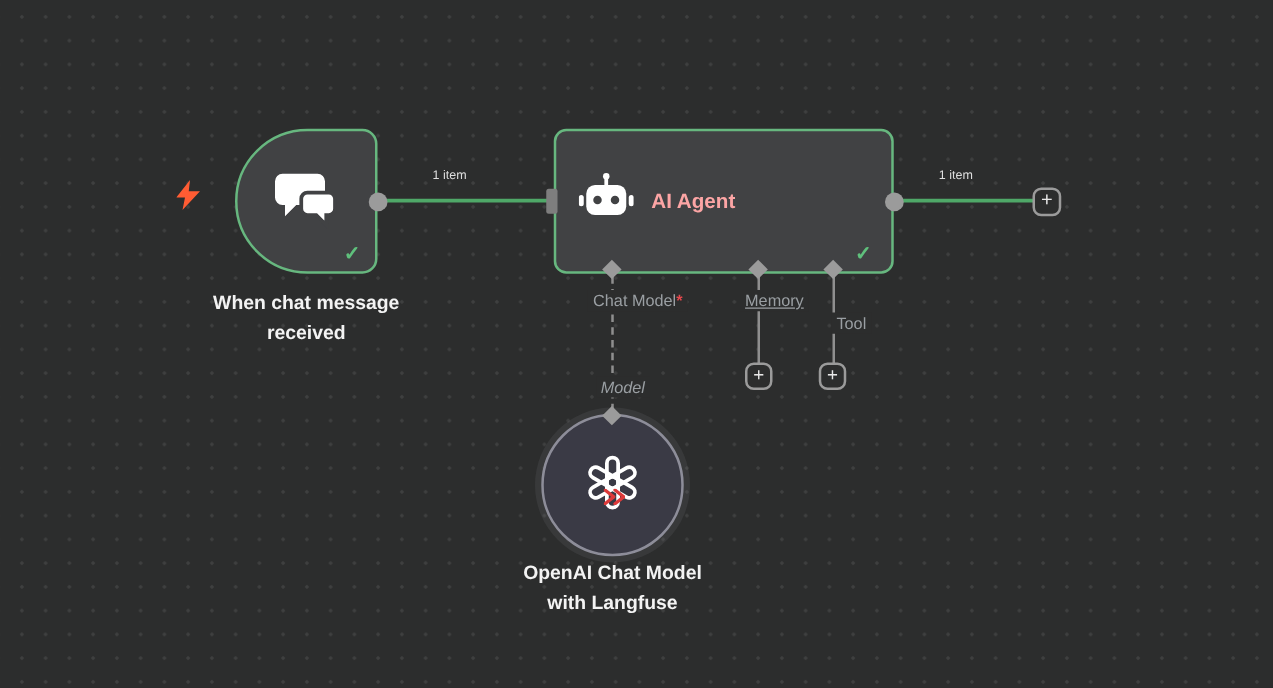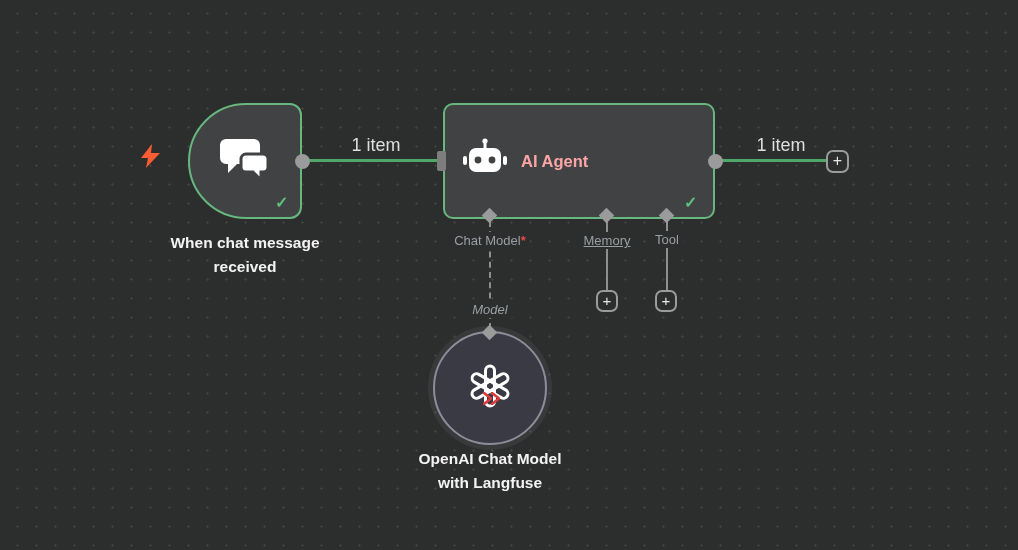--- a/index.html
+++ b/index.html
@@ -80,25 +80,25 @@
   
   .wire { position:absolute; height:3px; background:#4fa868; z-index:1; }
   .wire-1 { left:304px; top:159px; width:140px; }
   .wire-2 { left:720px; top:159px; width:108px; }
   .vwire { position:absolute; width:2px; background:#8f8f8f; z-index:1; }
   .dashed-wire {
     position:absolute; width:0; border-left:2px dashed #8f8f8f; z-index:1;
   }
 
   .edge-label {
-    position:absolute; color:#dedede; font-size:18px; text-align:center; z-index:2;
+    position:absolute; color:#dedede; font-size:10px; text-align:left; z-index:2;
   }
 
   .port-label {
-    position:absolute; font-size:13px; color:#9a9fa3; text-align:center; z-index:2;
+    position:absolute; font-size:13px; color:#9a9fa3; text-align:right; z-index:2;
   }
   .port-label .bg { background:#2c2d2d; padding:1px 4px; }
   .required { color:#e5484d; font-weight:bold; }
 
   .plus-btn {
     position:absolute; width:23px; height:23px;
     border:2px solid #9b9b9b; border-radius:7px;
     background:#2c2d2d; color:#e8e8e8;
     font-size:16px; line-height:18px; text-align:center;
     z-index:3; cursor:pointer;
@@ -158,21 +158,21 @@
   <div class="diamond" style="left:484px; top:210px;"></div>
   <div class="diamond" style="left:601px; top:210px;"></div>
   <div class="diamond" style="left:661px; top:210px;"></div>
 
   <div class="port-label" style="left:430px; top:233px; width:120px;">
     <span class="bg"><span>Chat Model</span><span class="required">*</span></span>
   </div>
   <div class="port-label" style="left:567px; top:233px; width:80px;text-decoration:underline;">
     <span class="bg"><span>Memory</span><span class="required"></span></span>
   </div>
-  <div class="port-label" style="left:637px; top:232px; width:60px;">
+  <div class="port-label" style="left:637px; top:251px; width:60px;">
     <span class="bg"><span>Tool</span><span class="required"></span></span>
   </div>
 
   <div class="plus-btn plus-small" style="left:596px; top:290px;">+</div>
   <div class="plus-btn plus-small" style="left:655px; top:290px;">+</div>
 
   <div class="port-label" style="left:460px; top:302px; width:60px;font-style:italic;">
     <span class="bg">Model</span>
   </div>
   <div class="diamond" style="left:484px; top:327px;"></div>

